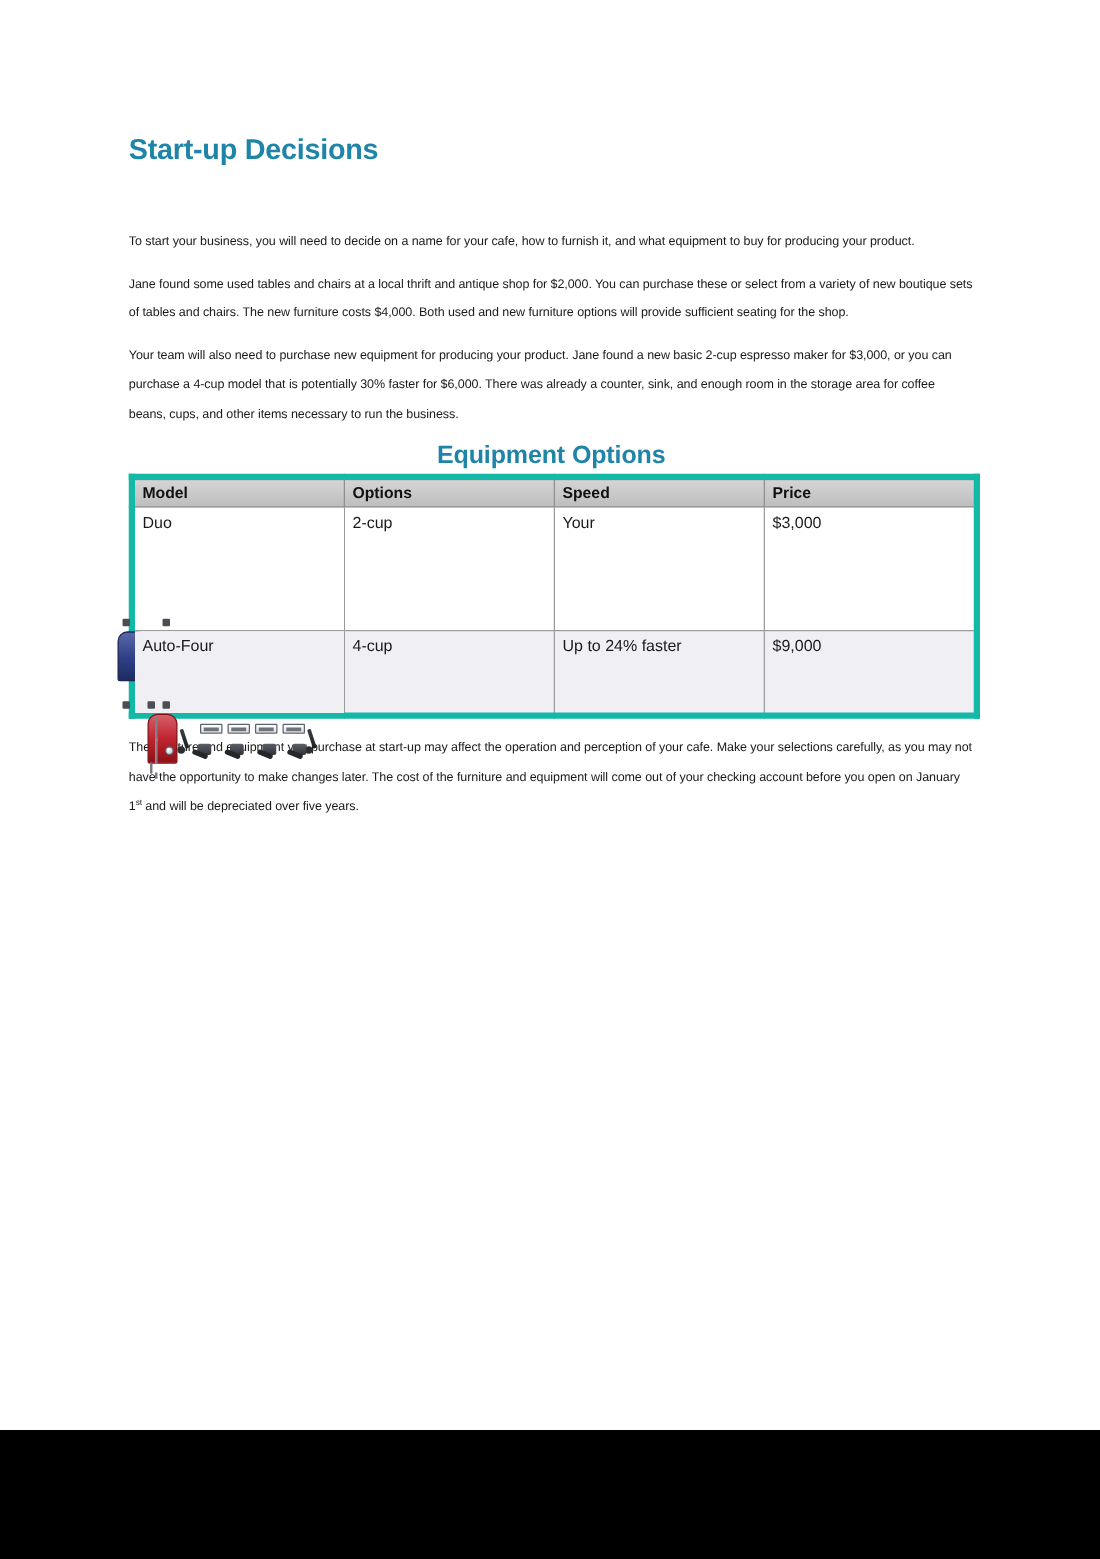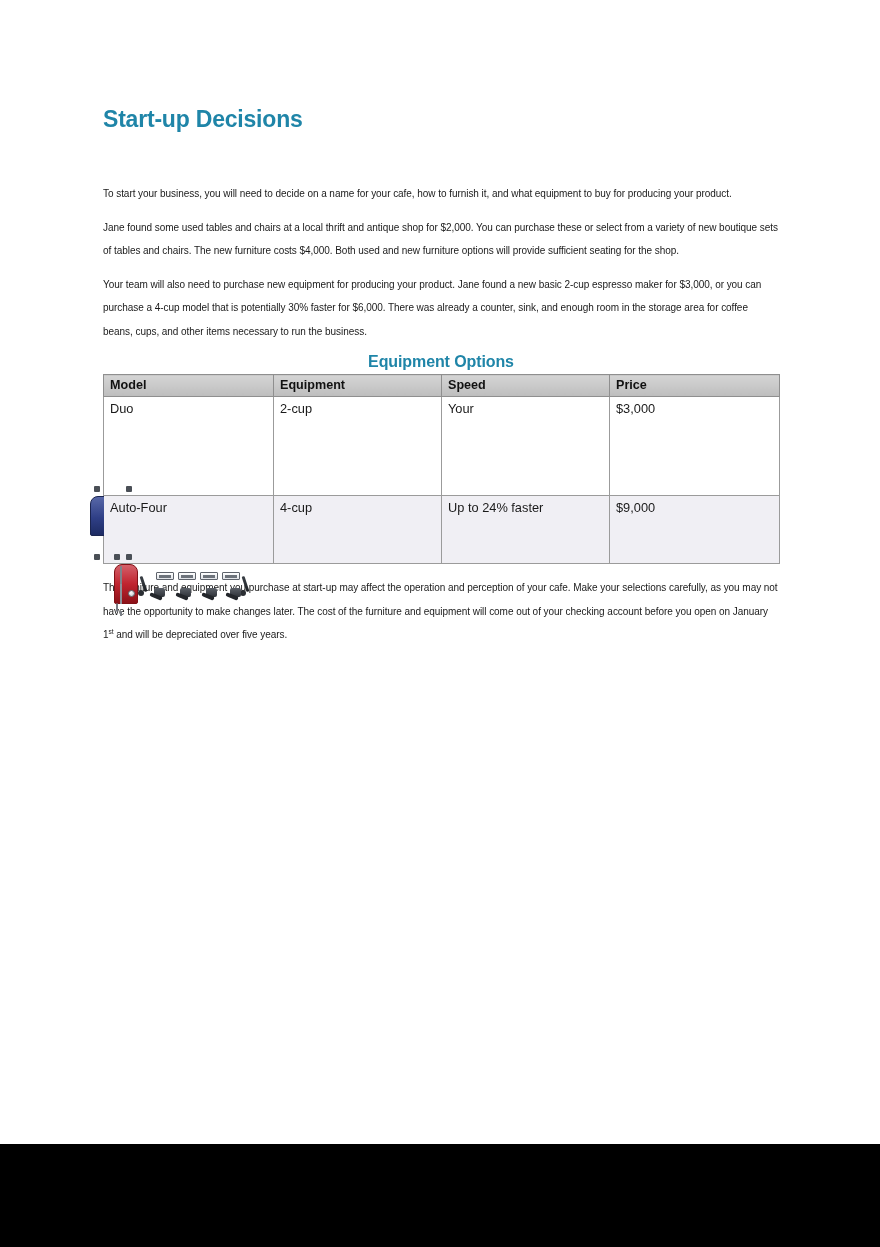--- a/index.html
+++ b/index.html
@@ -54,32 +54,32 @@
   p.para {
     font-size: 10px;
     line-height: 23.5px;
     margin: 0 0 10px 0;
     color: #1a1a1a;
     letter-spacing: -0.05px;
   }
 
   .table-caption {
     text-align: center;
-    font-size: 16px;
+    font-size: 20px;
     font-weight: bold;
     color: #1f85a8;
     margin: 6px 0 3px 0;
     letter-spacing: -0.1px;
   }
 
   table.equip {
     border-collapse: collapse;
     width: 676px;
     table-layout: fixed;
-    border: 1px solid #14b8a6;
+    border: 5px solid #14b8a6;
   }
   table.equip col.c1 { width: 170px; }
   table.equip col.c2 { width: 168px; }
   table.equip col.c3 { width: 168px; }
   table.equip col.c4 { width: 170px; }
 
   table.equip th {
     background: linear-gradient(to bottom, #d4d4d4 0%, #c8c8c8 55%, #bdbdbd 100%);
     border: 1px solid #8f8f8f;
     font-size: 12.6px;
@@ -282,21 +282,21 @@
       <table class="equip">
         <colgroup>
           <col class="c1">
             <col class="c2">
             <col class="c3">
             <col class="c4">
         </colgroup>
         <thead>
           <tr>
             <th>Model</th>
-            <th>Equipment</th>
+            <th>Options</th>
             <th>Speed</th>
             <th>Price</th>
           </tr>
         </thead>
         <tbody>
           <tr class="row-main">
             <td class="model-cell">
               <span class="cell-label">Duo</span>
               <span class="machine-wrap">
                 <span class="machine machine-2">

